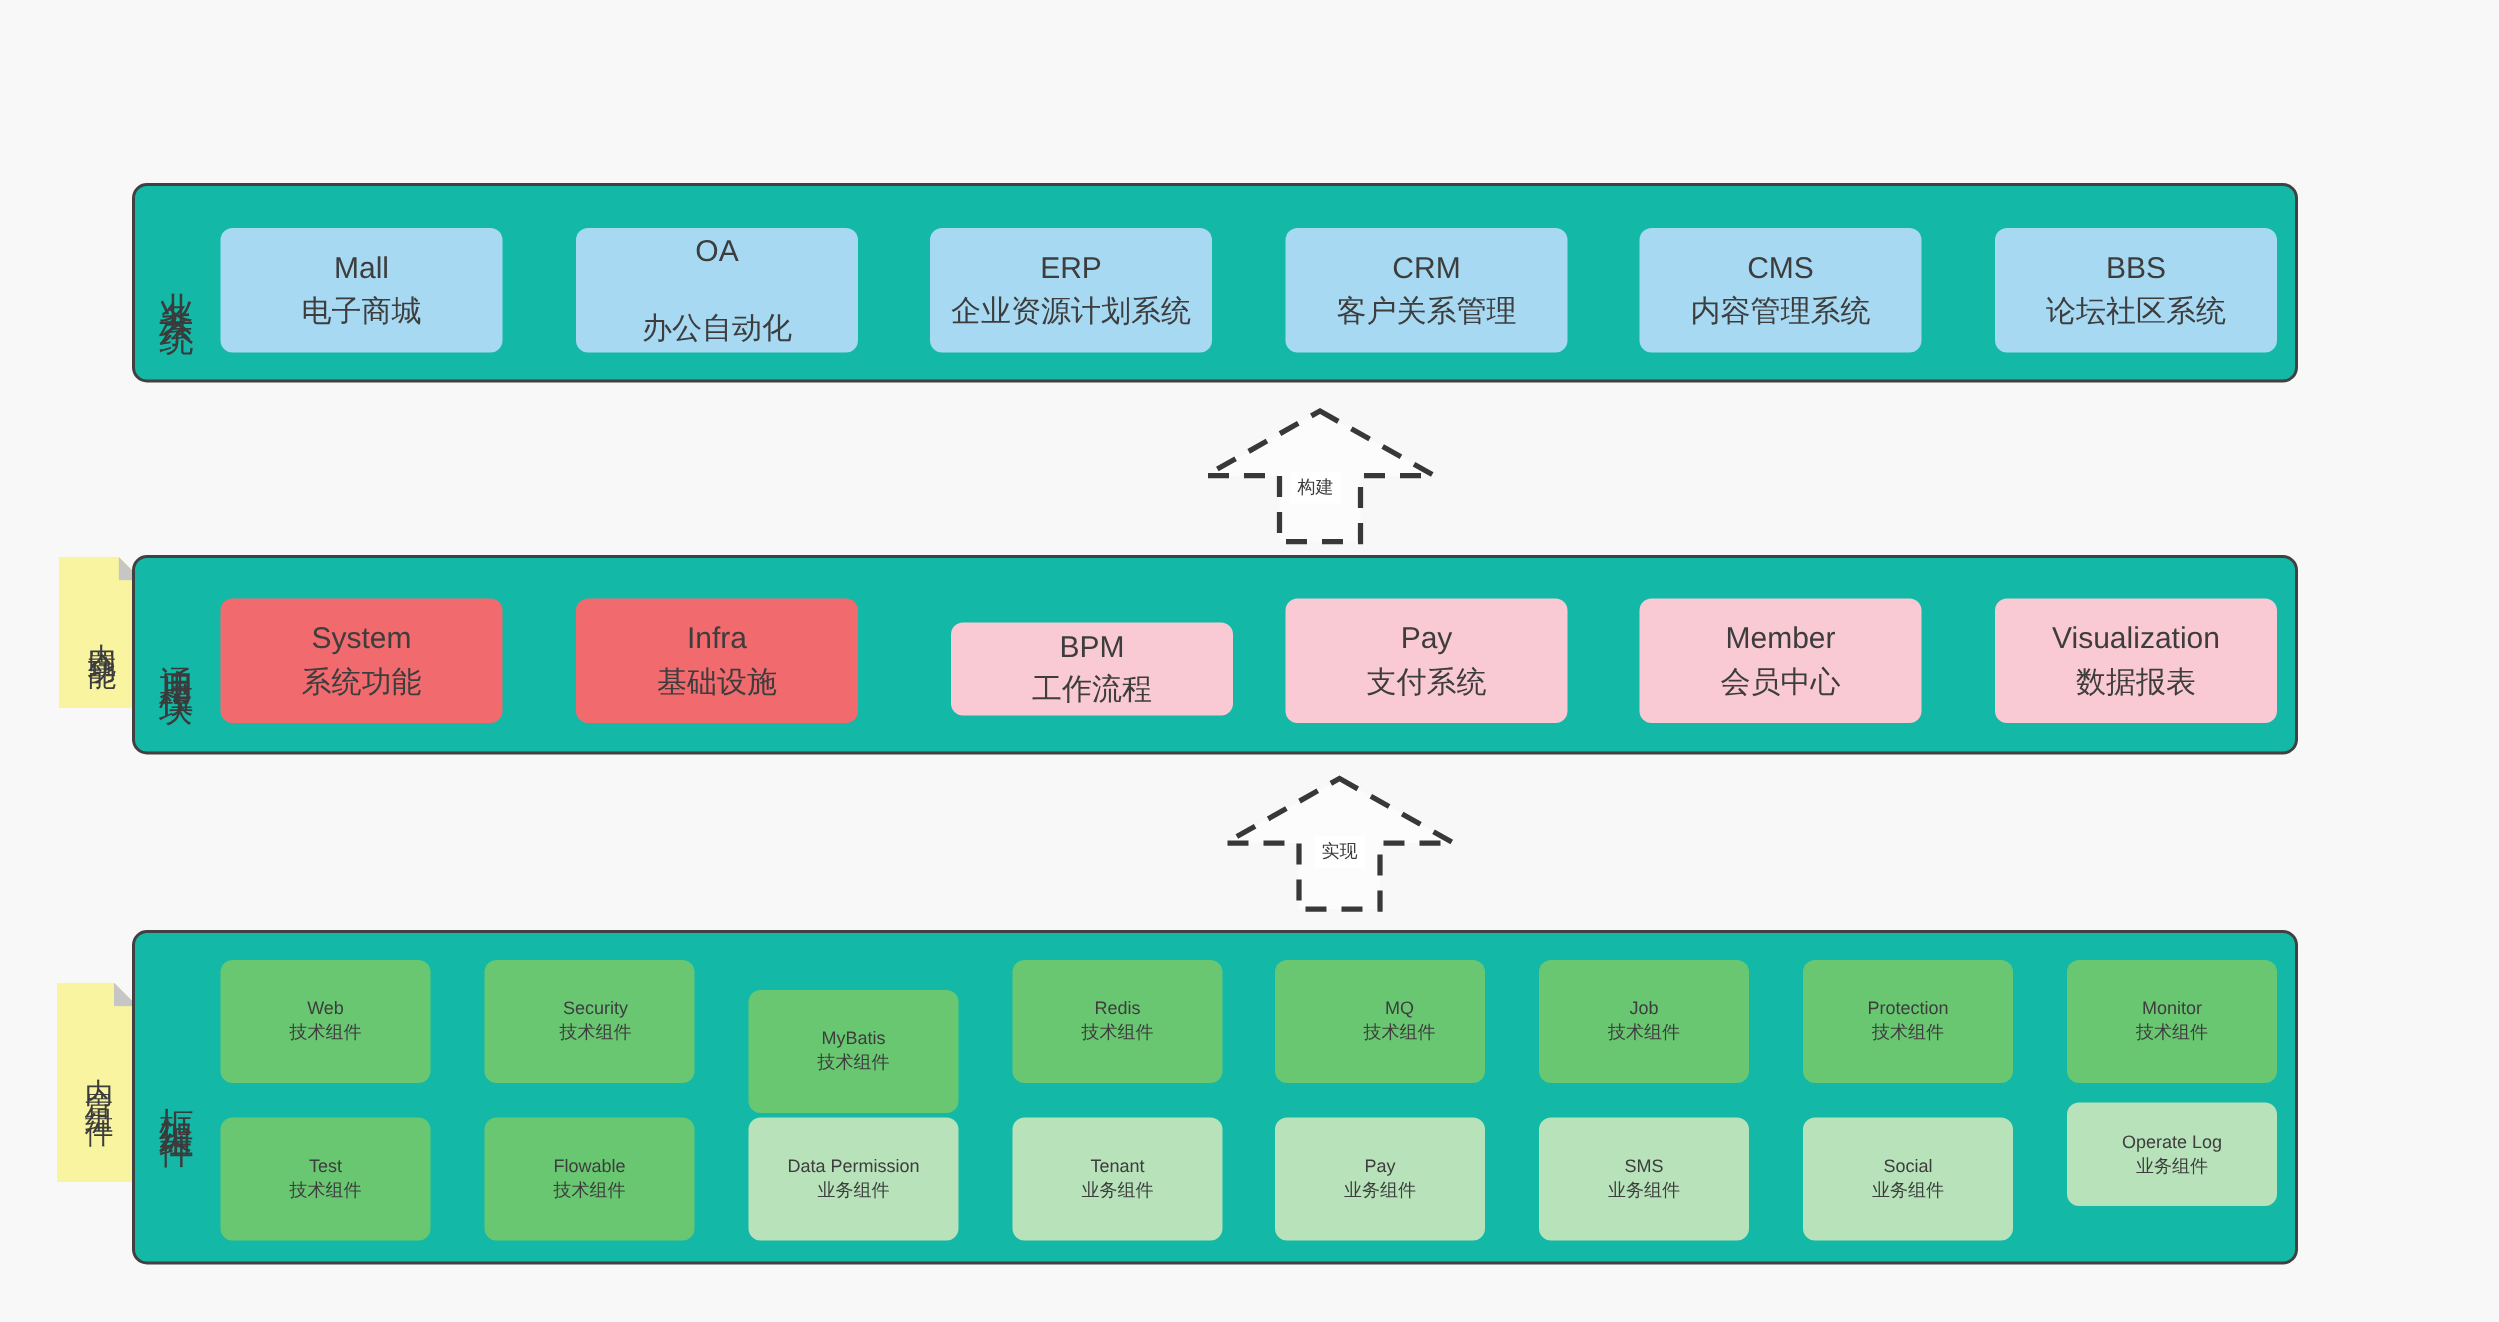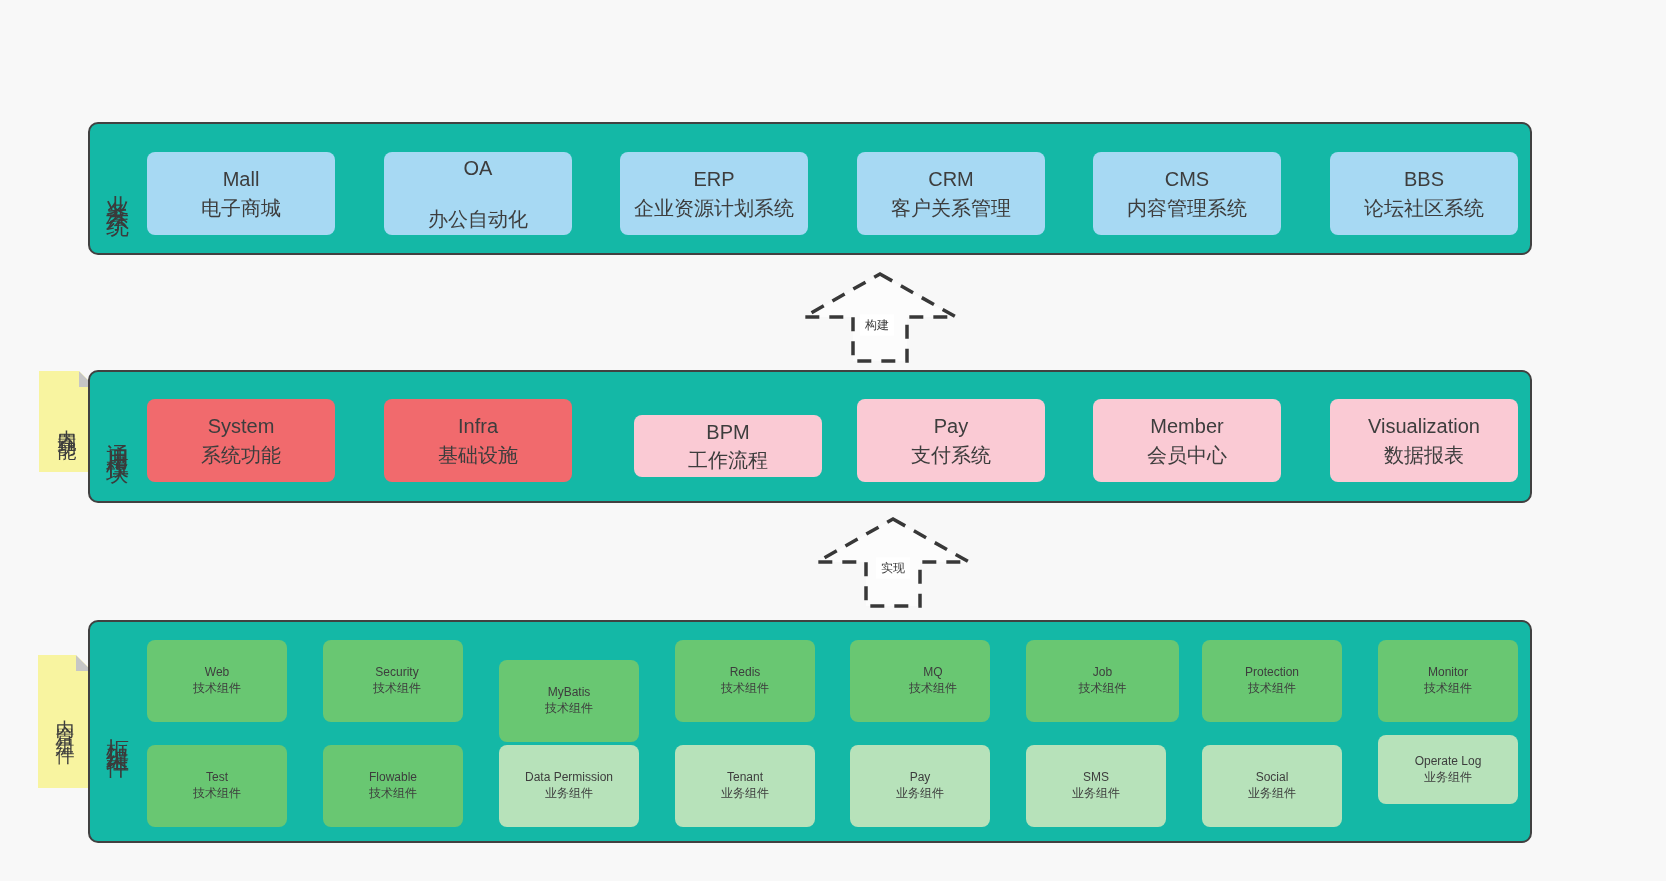--- a/index.html
+++ b/index.html
@@ -143,21 +143,21 @@
           <span class="cn">技术组件</span>
         </div>
         <div class="box b3 green" style="left: 585px; top: 18px; width: 140px; height: 82px;">
           <span class="en">Redis</span>
           <span class="cn">技术组件</span>
         </div>
         <div class="box b3 green" style="left: 760px; top: 18px; width: 140px; height: 82px; padding-left: 30px;">
           <span class="en">MQ</span>
           <span class="cn">技术组件</span>
         </div>
-        <div class="box b3 green" style="left: 936px; top: 18px; width: 153px; height: 82px;">
+        <div class="box b3 green" style="left: 936px; top: 18px; width: 140px; height: 82px;">
           <span class="en">Job</span>
           <span class="cn">技术组件</span>
         </div>
         <div class="box b3 green" style="left: 1112px; top: 18px; width: 140px; height: 82px;">
           <span class="en">Protection</span>
           <span class="cn">技术组件</span>
         </div>
         <div class="box b3 green" style="left: 1288px; top: 18px; width: 140px; height: 82px;">
           <span class="en">Monitor</span>
           <span class="cn">技术组件</span>

